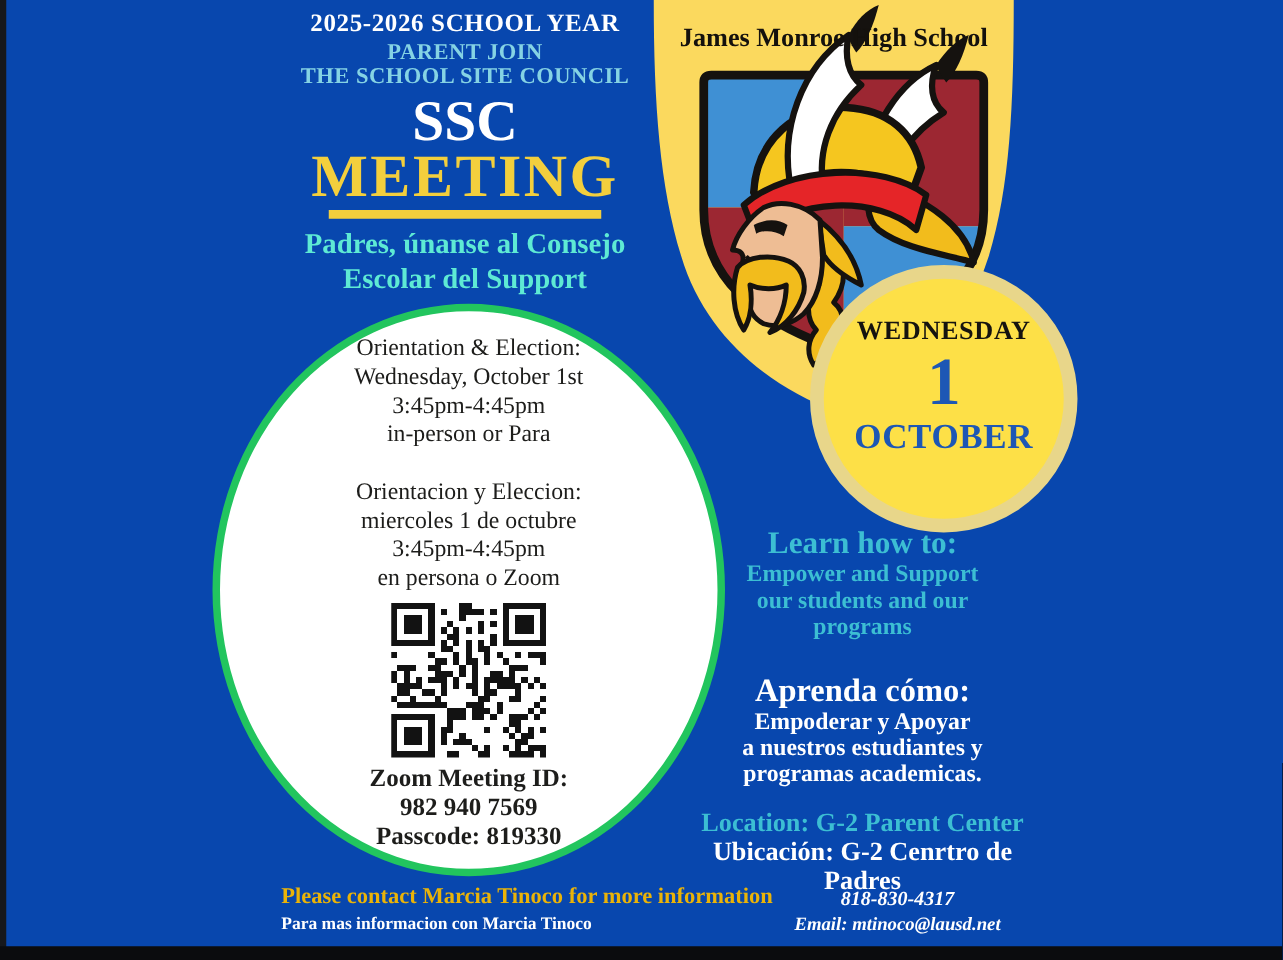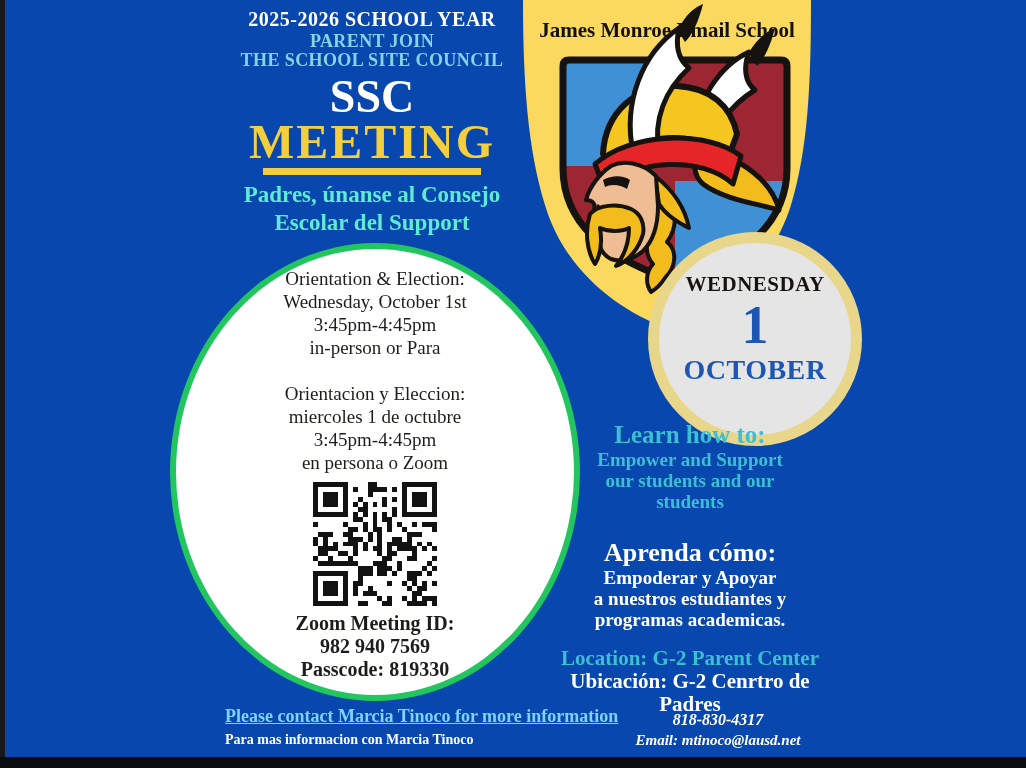--- a/index.html
+++ b/index.html
@@ -27,38 +27,38 @@
   .sched-line{font-size:19px;line-height:23px;color:#1d1d1b;}
   .sched-gap{height:23px;}
   #qr-wrap{width:124px;height:124px;margin:8px auto 6px auto;}
   .zoom-line{font-size:20px;line-height:23px;color:#1d1d1b;font-weight:700;}
 
   
   #crest-svg{left:517px;top:0;width:300px;height:440px;}
   #crest-title{left:522px;top:18px;width:290px;font-size:21px;line-height:25px;color:#14110d;font-weight:700;}
 
   
-  #date-circle{left:648px;top:232px;width:214px;height:214px;background:#e5e5e5;
+  #date-circle{left:648px;top:212px;width:214px;height:214px;background:#fde047;
     border:11px solid #e8d68a;border-radius:50%;box-sizing:border-box;padding-top:29px;}
   .date-weekday{font-size:21px;line-height:24px;color:#15130f;font-weight:700;letter-spacing:.5px;}
   .date-day{font-size:54px;line-height:58px;color:#1d57b5;font-weight:700;}
   .date-month{font-size:28px;line-height:32px;color:#1d57b5;font-weight:700;letter-spacing:.5px;}
 
   
   #info-col{left:540px;top:421px;width:300px;}
   .learn-heading{font-size:25px;line-height:28px;color:#3cbed3;font-weight:700;}
   .learn-line{font-size:19px;line-height:21px;color:#3cbed3;font-weight:700;}
   .aprenda-heading{font-size:26px;line-height:29px;color:#ffffff;font-weight:700;margin-top:26px;}
   .aprenda-line{font-size:19px;line-height:21px;color:#ffffff;font-weight:700;}
   .loc-en{font-size:21px;line-height:24px;color:#3cbed3;font-weight:700;margin-top:16px;}
   .loc-es{font-size:21px;line-height:23px;color:#ffffff;font-weight:700;}
 
   
   #contact-left{left:225px;top:705px;}
-  .contact-en{font-size:18px;line-height:23px;color:#7dd3fc;font-weight:700;text-decoration:underline;}
+  .contact-en{font-size:18px;line-height:23px;color:#eab308;font-weight:700;}
   .contact-es{font-size:14px;line-height:23px;color:#ffffff;font-weight:700;}
   #contact-right{left:618px;top:709px;width:200px;}
   .contact-phone{font-size:16px;line-height:21px;color:#ffffff;font-weight:700;font-style:italic;}
   .contact-email{font-size:15px;line-height:21px;color:#ffffff;font-weight:700;font-style:italic;}
 </style>
 </head>
 <body>
 
 <div id="flyer">
 
@@ -83,21 +83,21 @@
       <path d="M116 152 C106 104 124 54 162 28 C158 46 162 60 172 68 C148 90 136 120 142 152 Z" fill="#ffffff" stroke-width="5"></path>
       <path d="M162 28 C168 16 176 8 186 4 C182 20 176 34 168 42 C164 36 162 32 162 28 Z" fill="#15120f" stroke="none"></path>
       <path d="M78 164 C114 132 190 130 224 156 L216 184 C186 156 116 158 88 190 Z" fill="#e52528" stroke-width="5"></path>
       <path d="M138 176 C156 190 168 208 172 228 C160 222 148 214 142 204 Z" fill="#f2bc1c" stroke-width="4"></path>
       <path d="M94 166 C82 174 72 188 69 200 C75 200 79 203 77 210 C73 219 71 229 75 235 L83 239 C81 247 86 255 94 259 C105 263 117 259 126 251 C136 241 141 224 141 206 L139 176 C125 162 106 160 94 166 Z" fill="#eebd94" stroke-width="4"></path>
       <path d="M86 180 C95 175 106 175 113 180 L110 189 C103 184 93 184 88 187 Z" fill="#15120f" stroke="none"></path>
       <path d="M80 205 C84 210 90 211 95 209" fill="none" stroke-width="3"></path>
       <path d="M73 214 C68 230 69 250 78 264 C84 254 85 240 83 228 C92 232 104 232 112 228 C112 242 107 256 99 266 C112 261 122 248 126 234 C128 223 123 213 114 209 C100 203 81 205 73 214 Z" fill="#f2bc1c" stroke-width="4"></path>
     </g>
   </svg>
-  <div id="crest-title" class="abs ctr">James Monroe Email School</div>
+  <div id="crest-title" class="abs ctr">James Monroe High School</div>
 
   <div id="header" class="abs ctr">
     <div class="school-year">2025-2026 SCHOOL YEAR</div>
     <div class="join-line">PARENT JOIN</div>
     <div class="join-line">THE  SCHOOL SITE COUNCIL</div>
     <div class="title-ssc">SSC</div>
     <div class="title-meeting">MEETING</div>
     <div class="title-underline"></div>
     <div class="subtitle-line">Padres, únanse al  Consejo</div>
     <div class="subtitle-line">Escolar del Support</div>
@@ -406,21 +406,21 @@
   <div id="date-circle" class="abs ctr">
     <div class="date-weekday">WEDNESDAY</div>
     <div class="date-day">1</div>
     <div class="date-month">OCTOBER</div>
   </div>
 
   <div id="info-col" class="abs ctr">
     <div class="learn-heading">Learn how to:</div>
     <div class="learn-line">Empower and Support</div>
     <div class="learn-line">our students and our</div>
-    <div class="learn-line">students</div>
+    <div class="learn-line">programs</div>
     <div class="aprenda-heading">Aprenda cómo:</div>
     <div class="aprenda-line">Empoderar y Apoyar</div>
     <div class="aprenda-line">a nuestros estudiantes y</div>
     <div class="aprenda-line">programas academicas.</div>
     <div class="loc-en">Location: G-2 Parent Center</div>
     <div class="loc-es">Ubicación: G-2 Cenrtro de</div>
     <div class="loc-es">Padres</div>
   </div>
 
   <div id="contact-left" class="abs">

